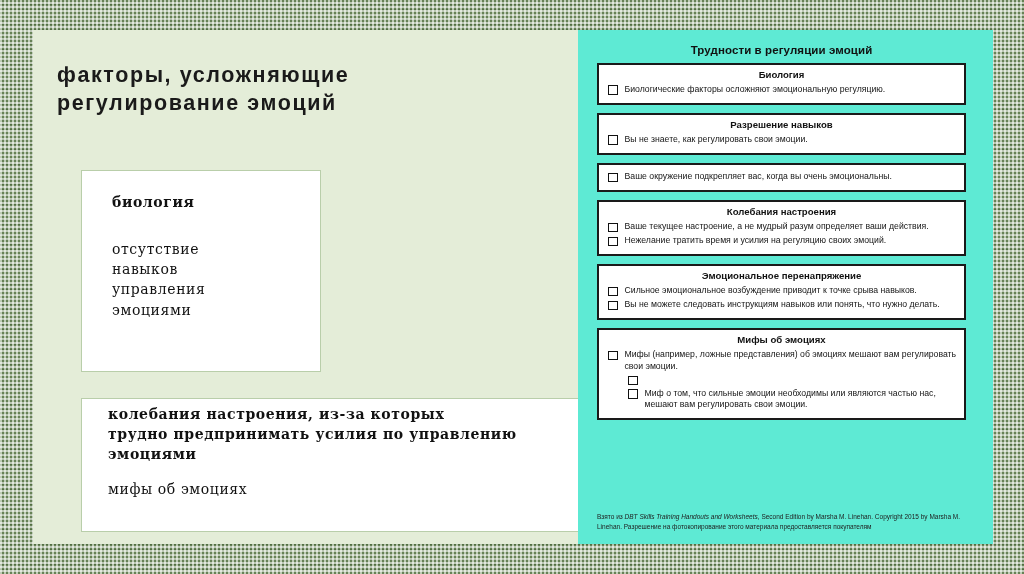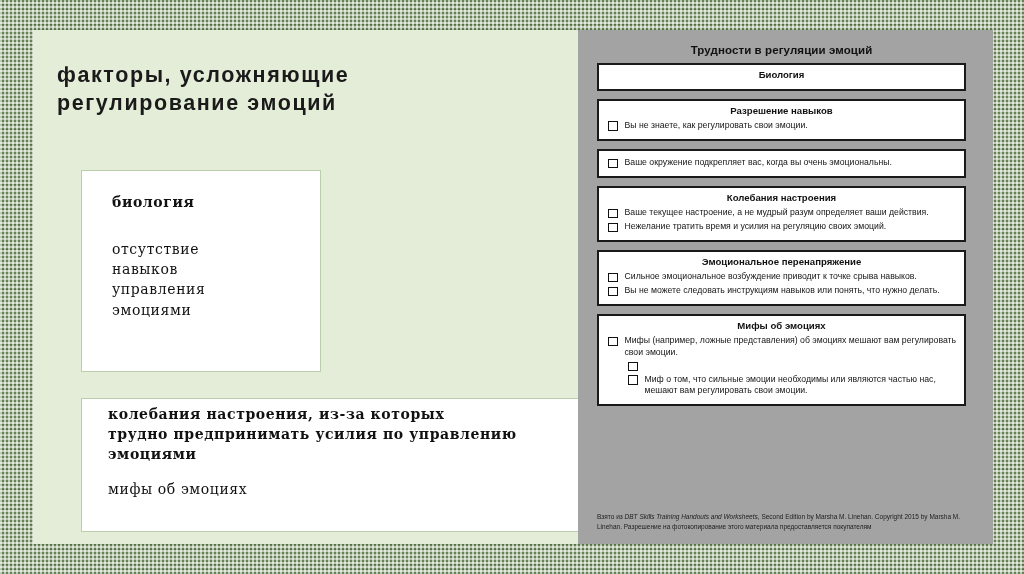--- a/index.html
+++ b/index.html
@@ -89,21 +89,21 @@
     line-height: 1.45;
     white-space: pre-line;
   }
   .gap-lg { height: 26px; }
   .gap-sm { height: 14px; }
 
   
   .right-pane {
     position: relative;
     flex: 1 1 auto;
-    background: #a3a3a3;
+    background: #5eead4;
     padding: 11px 27px 0 19px;
     box-sizing: border-box;
   }
 
   .handout-title {
     text-align: center;
     font-size: 11.5px;
     font-weight: bold;
     color: #111111;
     letter-spacing: 0.1px;
@@ -194,20 +194,24 @@
 
   </div>
 
   <div class="right-pane">
 
     <div class="handout-title">Трудности в регуляции эмоций</div>
 
     <div id="cards-host">
         <div class="hcard">
           <div class="hcard-title">Биология</div>
+          <div class="hrow">
+            <span class="chk"></span>
+            <span class="hrow-text">Биологические факторы осложняют эмоциональную регуляцию.</span>
+          </div>
         </div>
         <div class="hcard">
           <div class="hcard-title">Разрешение навыков</div>
           <div class="hrow">
             <span class="chk"></span>
             <span class="hrow-text">Вы не знаете, как регулировать свои эмоции.</span>
           </div>
         </div>
         <div class="hcard">
           <div class="hrow">

